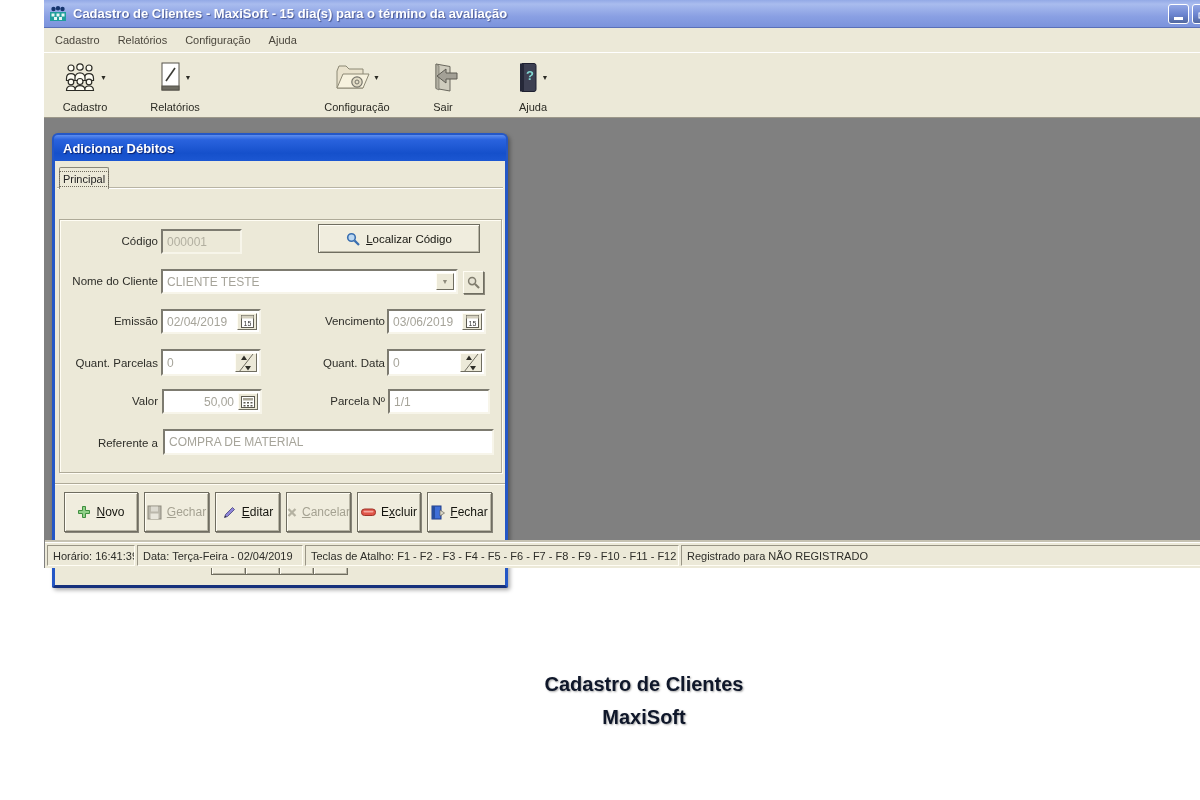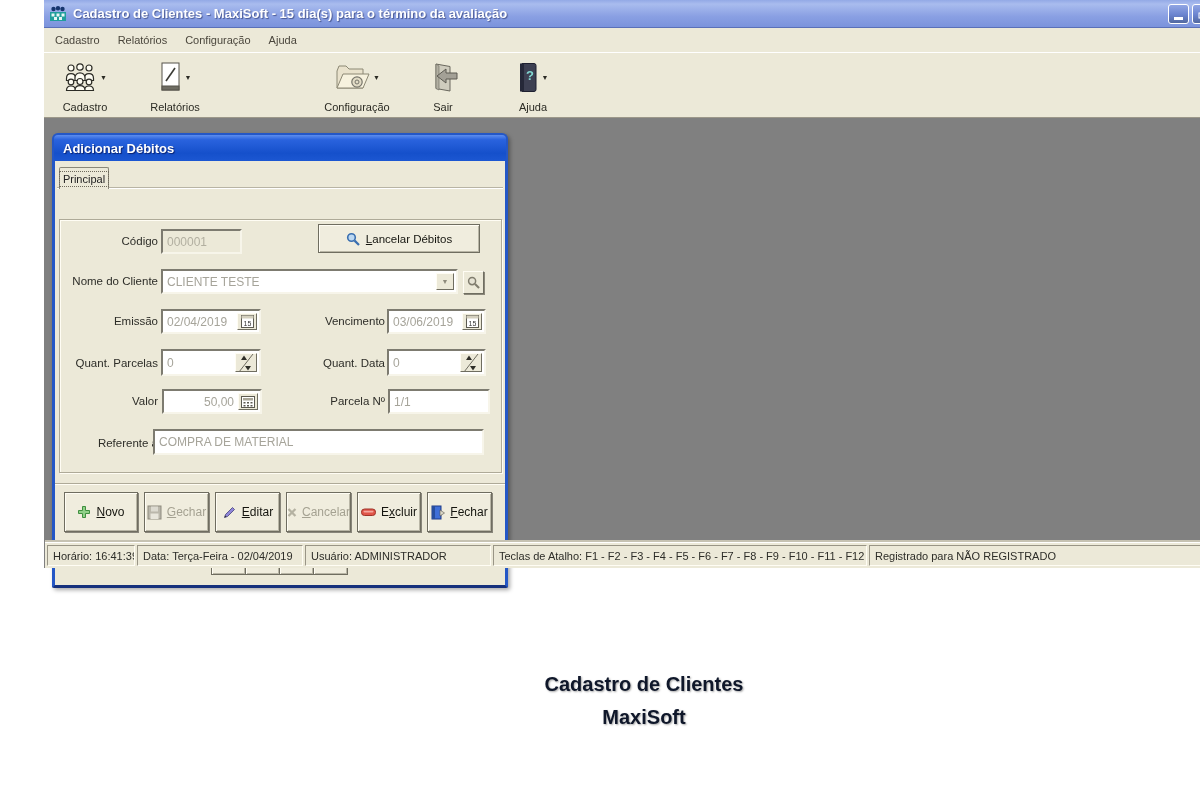--- a/index.html
+++ b/index.html
@@ -249,21 +249,21 @@
 
       <div class="flabel lab-left" style="top:98px;">Código</div>
       <div class="tfield beige-field" style="left:106px;top:93px;width:81px;height:25px;">
         <span>000001</span>
       </div>
       <div class="localizar-btn">
         <svg width="14" height="14" viewBox="0 0 14 14">
           <circle cx="5.5" cy="5.5" r="3.8" fill="#bcd8f2" stroke="#3a6fb0" stroke-width="1.6"></circle>
           <line x1="8.6" y1="8.6" x2="13" y2="13" stroke="#3a6fb0" stroke-width="2.2"></line>
         </svg>
-        <span><span></span><span class="u">L</span><span>ancelar Débitos</span></span>
+        <span><span></span><span class="u">L</span><span>ocalizar Código</span></span>
       </div>
 
       <div class="flabel lab-left" style="top:138px;">Nome do Cliente</div>
       <div class="tfield" style="left:106px;top:133px;width:297px;height:25px;">
         <span>CLIENTE TESTE</span>
         <span class="inner-btn combo-arrow-btn">
           <span>▼</span>
         </span>
       </div>
       <div class="side-btn" style="left:408px;top:135px;width:21px;height:23px;">
@@ -336,21 +336,21 @@
               </g>
           </svg>
         </span>
       </div>
       <div class="flabel lab-right" style="top:258px;">Parcela Nº</div>
       <div class="tfield" style="left:333px;top:253px;width:102px;height:25px;">
         <span>1/1</span>
       </div>
 
       <div class="flabel lab-left" style="top:300px;">Referente a</div>
-      <div class="tfield" style="left:98px;top:293px;width:331px;height:26px;text-align:center;">
+      <div class="tfield" style="left:108px;top:293px;width:331px;height:26px;text-align:center;">
         <span>COMPRA DE MATERIAL</span>
       </div>
 
       <div class="panel-line"></div>
 
       <div class="btn-row">
         <div class="abtn w74">
           <svg width="14" height="14" viewBox="0 0 14 14">
             <path d="M5.5 1.5 h3 v4 h4 v3 h-4 v4 h-3 v-4 h-4 v-3 h4 Z" fill="#90d088" stroke="#3f8f3f"></path>
           </svg>
@@ -417,18 +417,17 @@
 
     <div class="watermark">
       <div>Cadastro de Clientes</div>
       <div>MaxiSoft</div>
     </div>
   </div>
 
   <div class="statusbar">
     <div class="sb-panel sb-0">Horário: 16:41:39</div>
     <div class="sb-panel sb-1">Data: Terça-Feira - 02/04/2019</div>
-    <div class="sb-panel sb-2">Usuário: ADMINISTRADOR</div>
     <div class="sb-panel sb-3">Teclas de Atalho: F1 - F2 - F3 - F4 - F5 - F6 - F7 - F8 - F9 - F10 - F11 - F12 - ESC</div>
     <div class="sb-panel sb-4">Registrado para NÃO REGISTRADO</div>
   </div>
 
 </div>
 
 </body></html>

